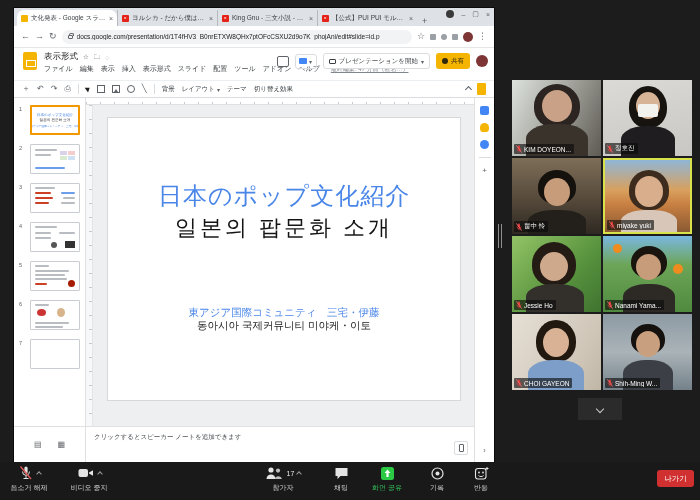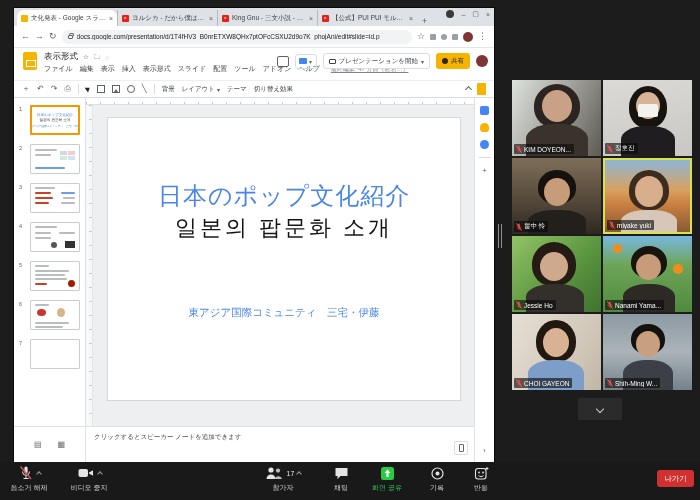--- a/index.html
+++ b/index.html
@@ -354,20 +354,21 @@
         <div class="thumb"></div>
       </div>
     </div>
 
     <div class="canvas">
       <div class="vruler"></div>
       <div class="slide">
         <div class="sl-title-ja">日本のポップ文化紹介</div>
         <div class="sl-title-ko">일본의 팝문화 소개</div>
         <div class="sl-sub-ja">東アジア国際コミュニティ　三宅・伊藤</div>
+        <div class="sl-sub-ko">동아시아 국제커뮤니티 미야케・이토</div>
       </div>
     </div>
 
     <div class="notes">
       <div class="notes-text">クリックするとスピーカー ノートを追加できます</div>
       <div class="notes-btn">
           <span></span>
         </div>
     </div>
     <div class="view-toggles">

